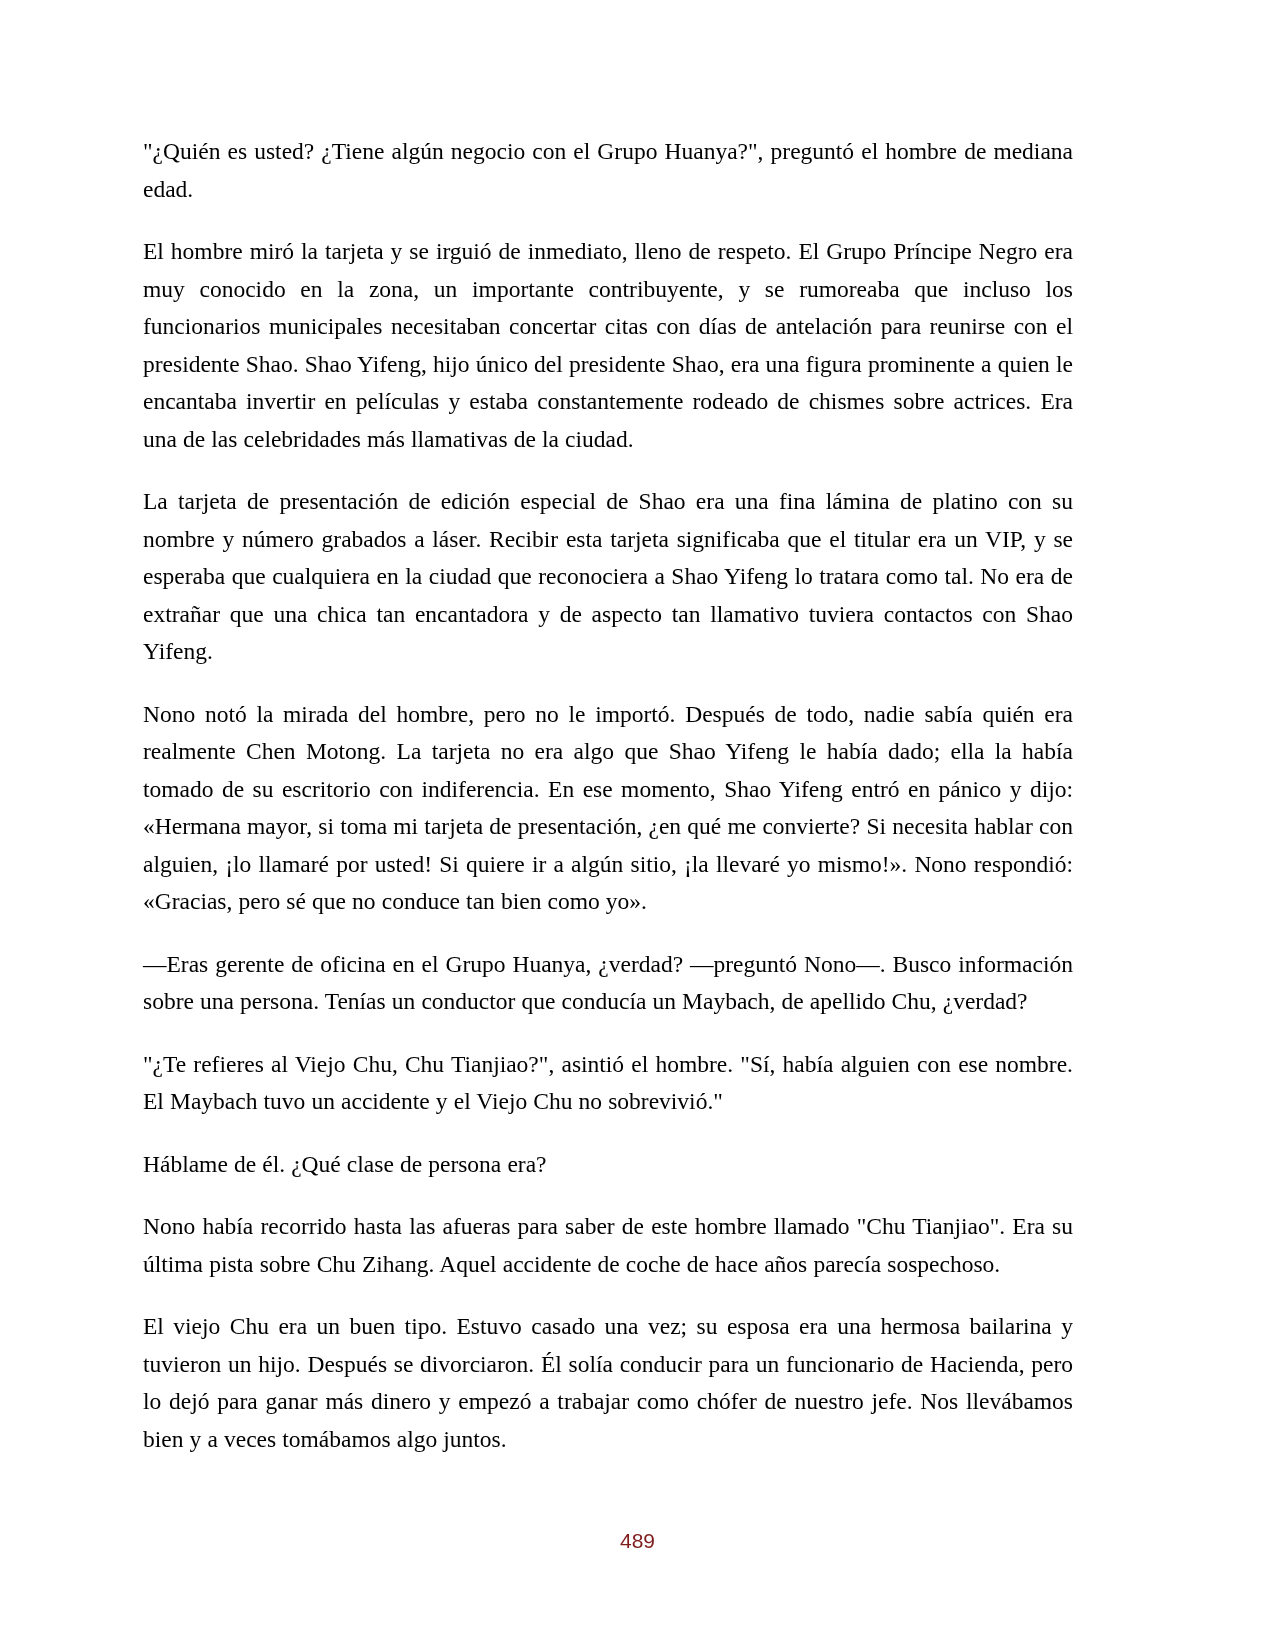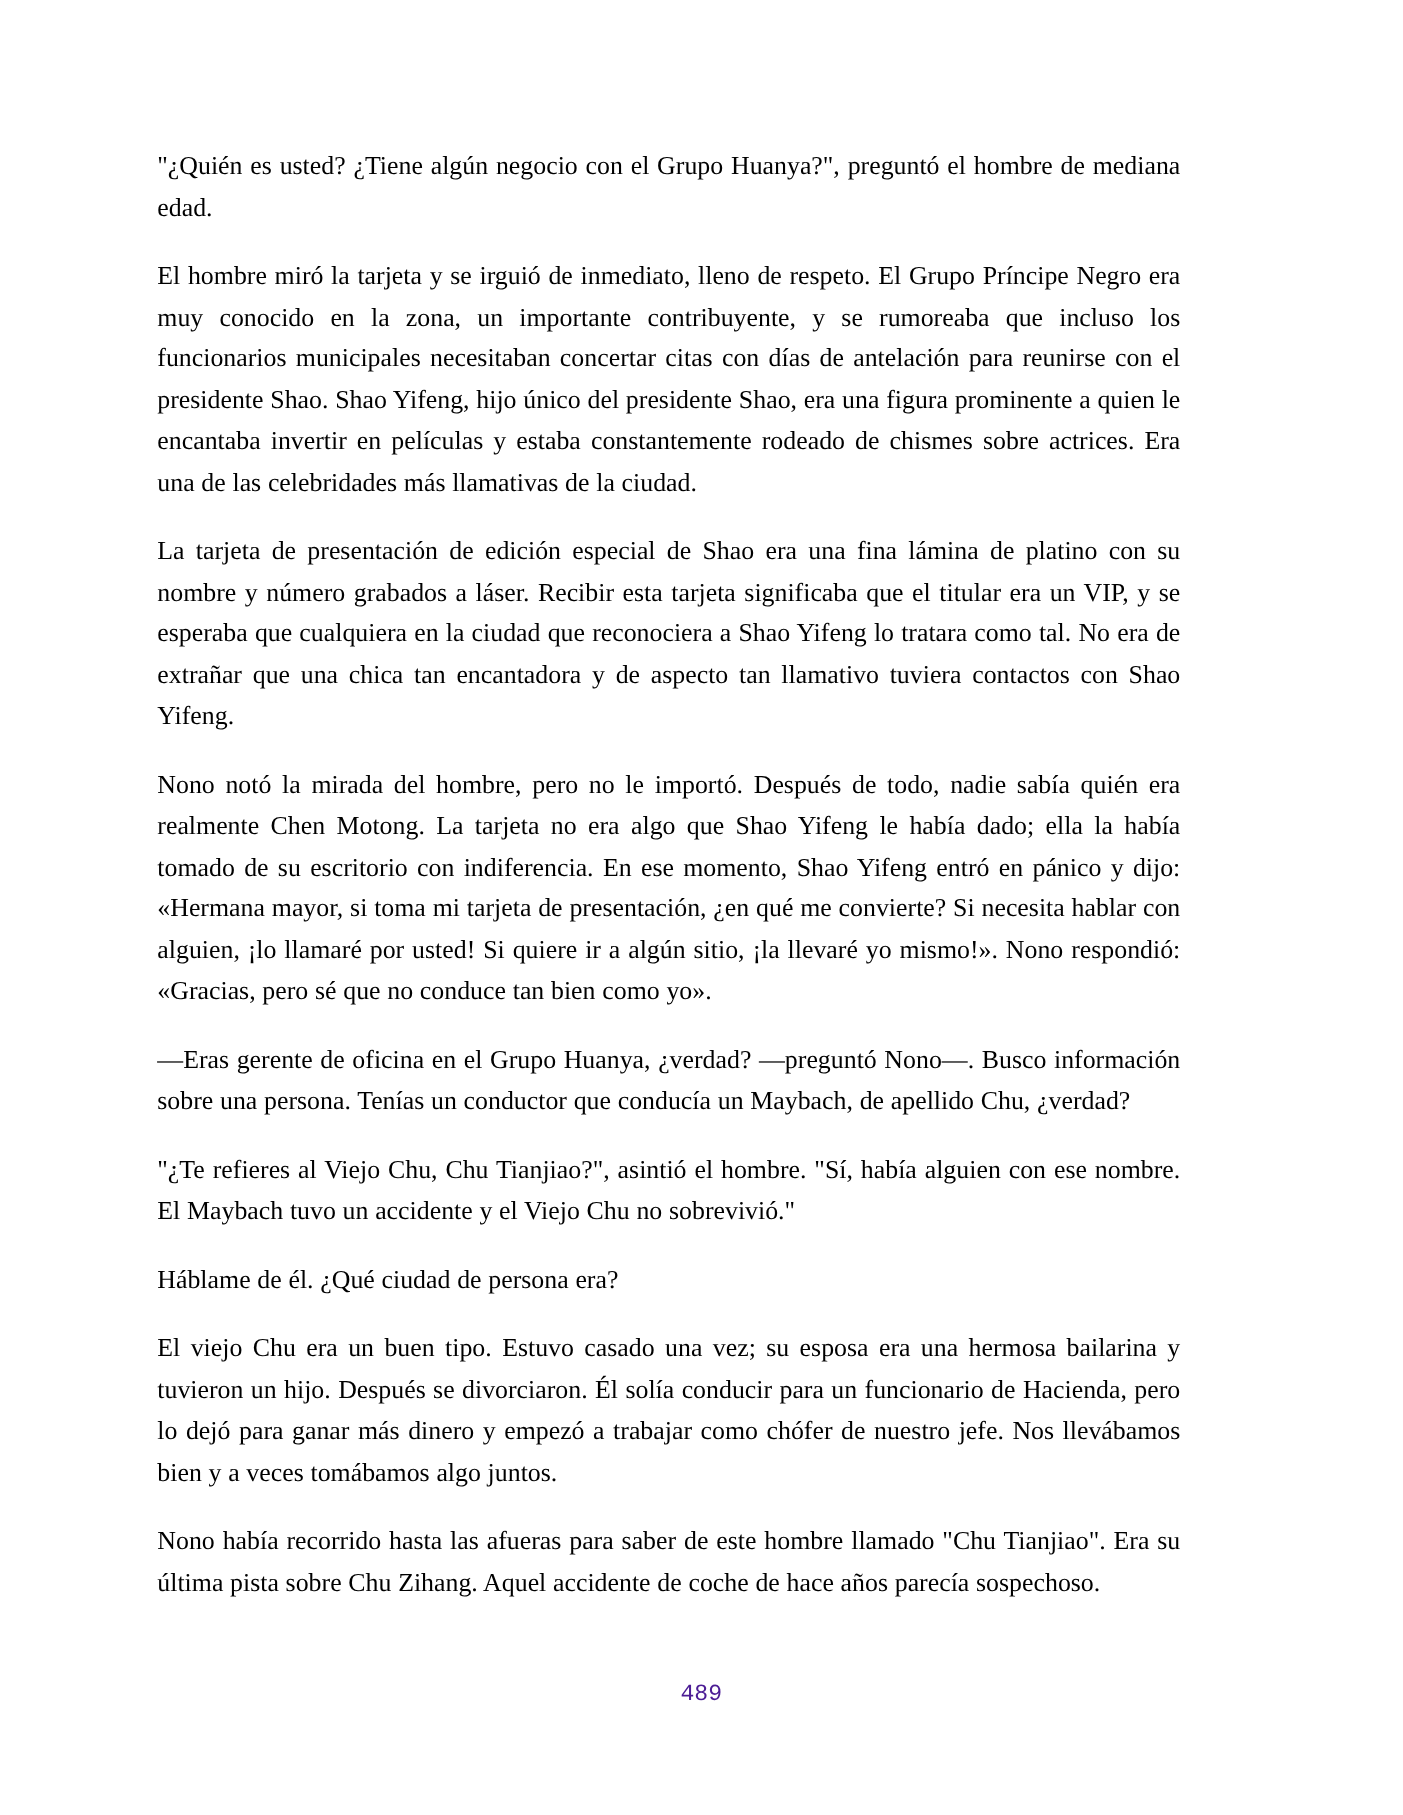--- a/index.html
+++ b/index.html
@@ -41,36 +41,36 @@
     margin-bottom: 0;
   }
   .page-number {
     position: absolute;
     left: 0;
     right: 0;
     top: 1528px;
     text-align: center;
     font-size: 21px;
     line-height: 26px;
-    font-family: Liberation Mono, monospace;
-    color: #4c1d95;
+    font-family: Liberation Sans, sans-serif;
+    color: #7f1d1d;
   }
 </style>
 </head>
 <body>
 
 <div class="page">
 
   <div class="text-column">
     <p class="para">"¿Quién es usted? ¿Tiene algún negocio con el Grupo Huanya?", preguntó el hombre de mediana edad.</p>
     <p class="para">El hombre miró la tarjeta y se irguió de inmediato, lleno de respeto. El Grupo Príncipe Negro era muy conocido en la zona, un importante contribuyente, y se rumoreaba que incluso los funcionarios municipales necesitaban concertar citas con días de antelación para reunirse con el presidente Shao. Shao Yifeng, hijo único del presidente Shao, era una figura prominente a quien le encantaba invertir en películas y estaba constantemente rodeado de chismes sobre actrices. Era una de las celebridades más llamativas de la ciudad.</p>
     <p class="para">La tarjeta de presentación de edición especial de Shao era una fina lámina de platino con su nombre y número grabados a láser. Recibir esta tarjeta significaba que el titular era un VIP, y se esperaba que cualquiera en la ciudad que reconociera a Shao Yifeng lo tratara como tal. No era de extrañar que una chica tan encantadora y de aspecto tan llamativo tuviera contactos con Shao Yifeng.</p>
     <p class="para">Nono notó la mirada del hombre, pero no le importó. Después de todo, nadie sabía quién era realmente Chen Motong. La tarjeta no era algo que Shao Yifeng le había dado; ella la había tomado de su escritorio con indiferencia. En ese momento, Shao Yifeng entró en pánico y dijo: «Hermana mayor, si toma mi tarjeta de presentación, ¿en qué me convierte? Si necesita hablar con alguien, ¡lo llamaré por usted! Si quiere ir a algún sitio, ¡la llevaré yo mismo!». Nono respondió: «Gracias, pero sé que no conduce tan bien como yo».</p>
     <p class="para">—Eras gerente de oficina en el Grupo Huanya, ¿verdad? —preguntó Nono—. Busco información sobre una persona. Tenías un conductor que conducía un Maybach, de apellido Chu, ¿verdad?</p>
     <p class="para">"¿Te refieres al Viejo Chu, Chu Tianjiao?", asintió el hombre. "Sí, había alguien con ese nombre. El Maybach tuvo un accidente y el Viejo Chu no sobrevivió."</p>
-    <p class="para">Háblame de él. ¿Qué ciudad de persona era?</p>
+    <p class="para">Háblame de él. ¿Qué clase de persona era?</p>
+    <p class="para">Nono había recorrido hasta las afueras para saber de este hombre llamado "Chu Tianjiao". Era su última pista sobre Chu Zihang. Aquel accidente de coche de hace años parecía sospechoso.</p>
     <p class="para">El viejo Chu era un buen tipo. Estuvo casado una vez; su esposa era una hermosa bailarina y tuvieron un hijo. Después se divorciaron. Él solía conducir para un funcionario de Hacienda, pero lo dejó para ganar más dinero y empezó a trabajar como chófer de nuestro jefe. Nos llevábamos bien y a veces tomábamos algo juntos.</p>
-    <p class="para">Nono había recorrido hasta las afueras para saber de este hombre llamado "Chu Tianjiao". Era su última pista sobre Chu Zihang. Aquel accidente de coche de hace años parecía sospechoso.</p>
   </div>
 
   <div class="page-number">489</div>
 
 </div>
 
 </body></html>

